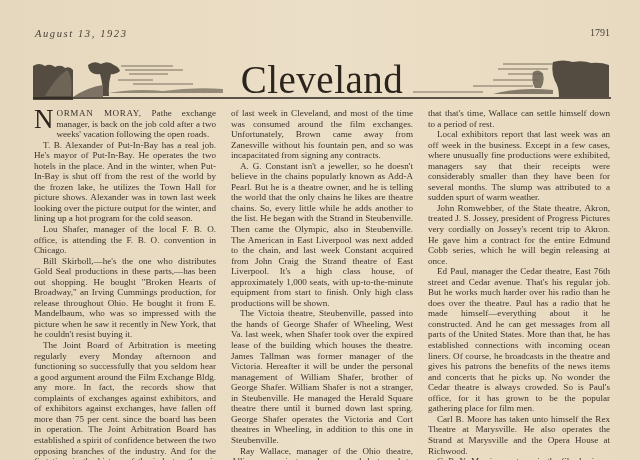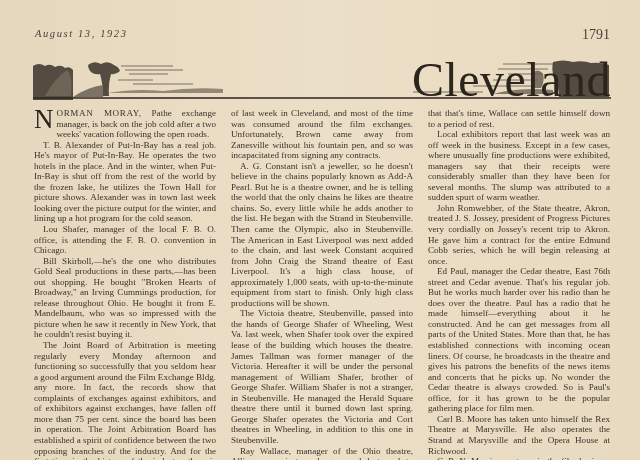--- a/index.html
+++ b/index.html
@@ -13,29 +13,29 @@
   .page {
     position: absolute; left: 0; top: 0; width: 640px; height: 460px;
     background: linear-gradient(90deg, #e6d8be 0%, #ecdfc7 50%, #e8dac0 100%);
   }
   .hdr-date {
     position: absolute; left: 35px; top: 28px;
     font-style: italic; font-size: 10.5px; letter-spacing: 1.6px; color: #4a4238;
   }
   .hdr-page {
     position: absolute; right: 30px; top: 27px;
-    font-size: 14px; color: #4a4238; font-family: Liberation Serif, serif;
+    font-size: 10px; color: #4a4238; font-family: Liberation Serif, serif;
   }
   .banner {
     position: absolute; left: 33px; top: 60px; width: 578px; height: 40px;
   }
   .banner svg { position: absolute; left: 0; top: 0; }
   .banner-title {
     position: absolute; left: 0; width: 578px; top: 0;
-    text-align: right; font-size: 48px; line-height: 40px; color: #2b251e;
+    text-align: center; font-size: 39px; line-height: 40px; color: #2b251e;
     letter-spacing: 0.5px;
   }
   .cols {
     position: absolute; left: 34px; top: 108px; width: 576px; height: 350px;
   }
   .col {
     position: absolute; top: 0; width: 182px;
     font-size: 9.1px; line-height: 10.55px; text-align: justify;
     hyphens: auto;
   }

